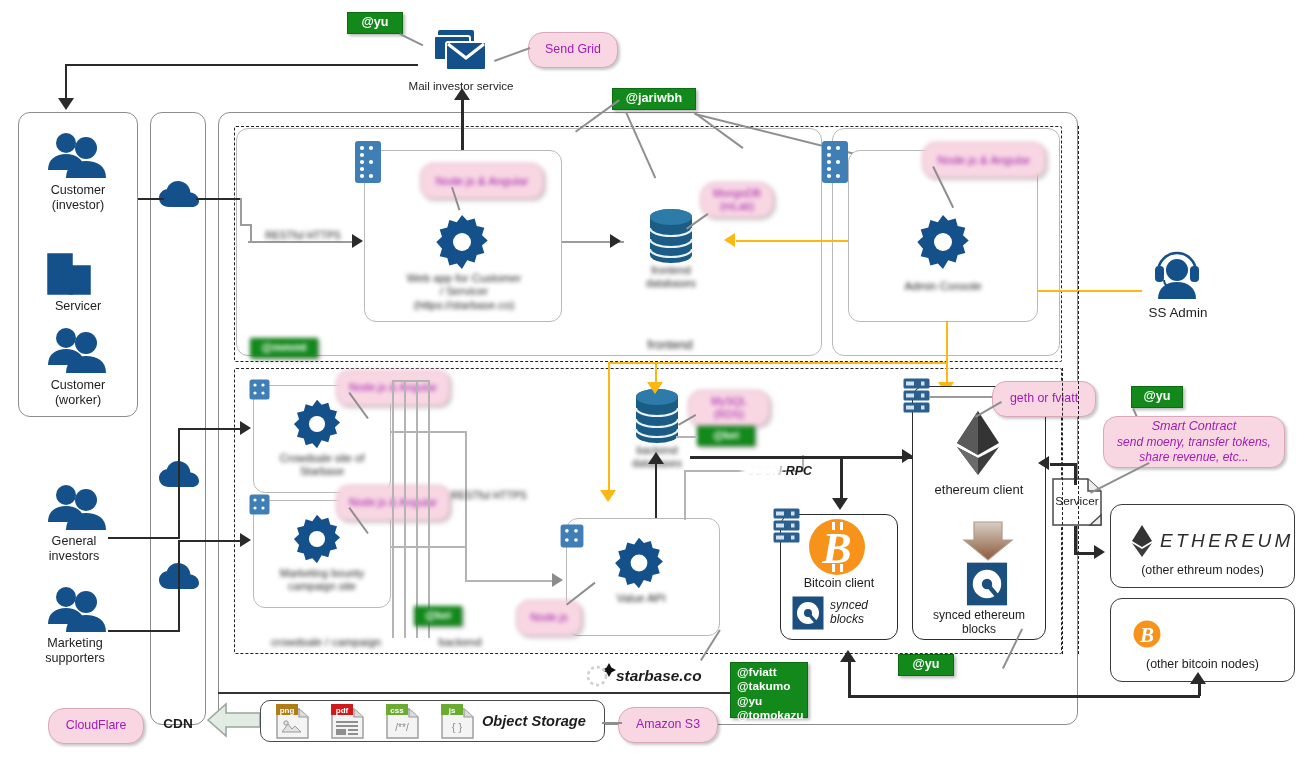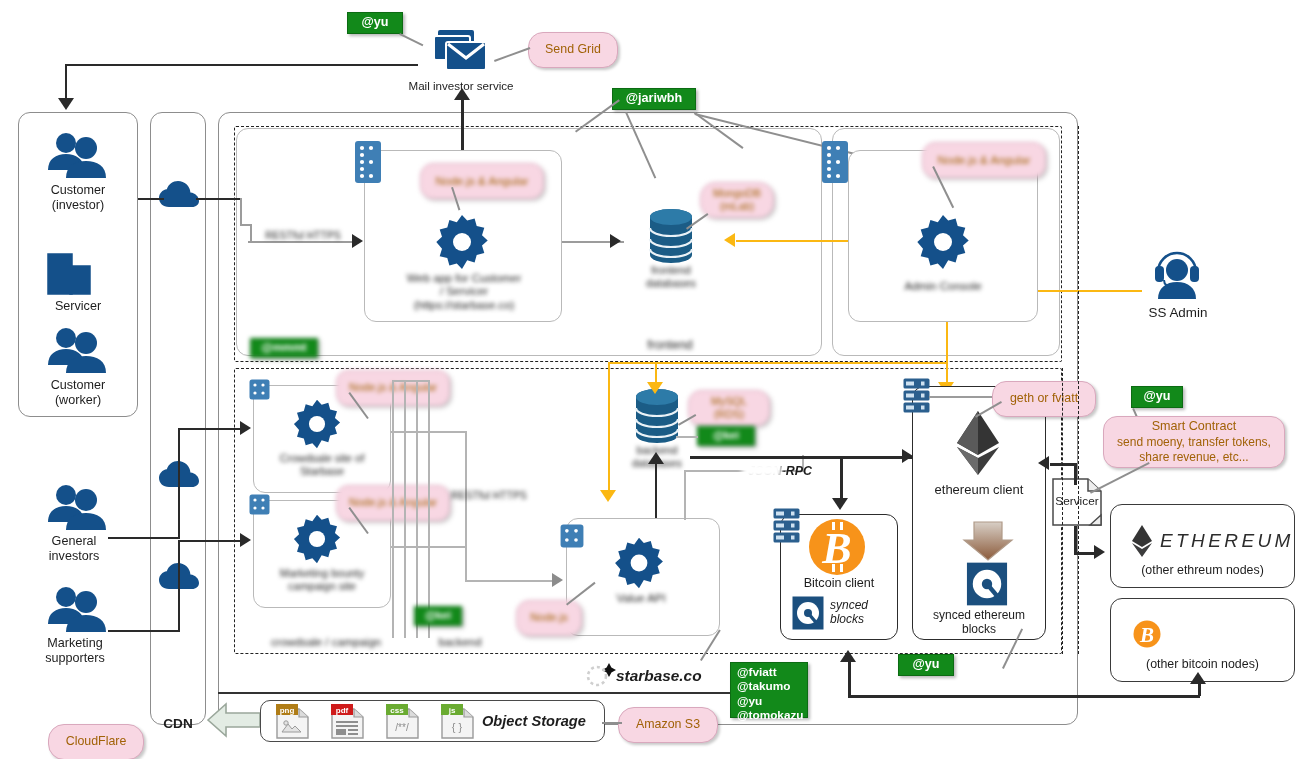--- a/index.html
+++ b/index.html
@@ -48,21 +48,21 @@
   .lbl.b{font-weight:bold;}
   .lbl.left{text-align:left;font-style:italic;}
   .blur2{filter:blur(2.1px);}
 
   
   .pink{
     position:absolute;
     background:#f8d7e3;
     border:1.3px solid #d9a8bd;
     border-radius:22px;
-    color:#a16207;
+    color:#a21caf;
     text-align:center;
     display:flex;
     align-items:center;
     justify-content:center;
     line-height:1.25;
     box-shadow:2px 2px 3px rgba(0,0,0,.22);
     padding:17px 8px;
     white-space:pre-line;
   }
   
@@ -176,21 +176,21 @@
     <svg class="ic" width="68" height="52" viewBox="0 0 68 52">
       <circle class="navy" cx="22" cy="13" r="10"></circle>
       <path class="navy" d="M4 40c0-11 8-16 18-16s18 5 18 16z"></path>
       <circle class="navy" cx="42" cy="18" r="11"></circle>
       <path class="navy" d="M22 48c0-12 9-17 20-17s20 5 20 17z"></path>
     </svg>
   </div>
   <div class="lbl" style="left:10px;top:636px;width:130px;font-size:12.6px;">Marketing
 supporters</div>
 
-  <div class="pink" style="left:48px;top:724px;width:96px;height:28px;font-size:12.4px;border-radius:16px;">CloudFlare</div>
+  <div class="pink" style="left:48px;top:708px;width:96px;height:28px;font-size:12.4px;border-radius:16px;">CloudFlare</div>
   <div class="lbl b" style="left:152px;top:716px;width:52px;font-size:13.6px;">CDN</div>
 
   <div class="abs" style="left:158px;top:180px;">
     <svg class="ic" width="42" height="30" viewBox="0 0 42 30">
       <path class="navy" d="M11 27c-6 0-10-4-10-9 0-4.6 3.4-8.2 7.8-8.8C10.4 4.3 14.8 1 20 1c6.6 0 12 5 12.4 11.4C37.4 13 41 16.6 41 21c0 3.6-3 6-7 6z"></path>
     </svg>
   </div>
   <div class="abs" style="left:158px;top:460px;">
     <svg class="ic" width="42" height="30" viewBox="0 0 42 30">
       <path class="navy" d="M11 27c-6 0-10-4-10-9 0-4.6 3.4-8.2 7.8-8.8C10.4 4.3 14.8 1 20 1c6.6 0 12 5 12.4 11.4C37.4 13 41 16.6 41 21c0 3.6-3 6-7 6z"></path>
@@ -567,21 +567,21 @@
   <div class="vl thick" style="left:1074px;top:463px;height:22px;"></div>
   <div class="hl thick" style="left:1050px;top:463px;width:26px;"></div>
   <div class="ar l" style="left:1038px;top:456px;"></div>
 
   <div class="vl thick" style="left:1074px;top:526px;height:26px;"></div>
   <div class="hl thick" style="left:1074px;top:552px;width:24px;"></div>
   <div class="ar r" style="left:1094px;top:545px;"></div>
 
   <div class="green" style="left:1131px;top:386px;width:52px;height:22px;font-size:12.6px;">@yu</div>
   <div class="leader" style="left:1134px;top:408px;width:14px;transform:rotate(66deg);"></div>
-  <div class="pink" style="left:1103px;top:416px;width:182px;height:52px;border-radius:14px;flex-direction:column;">
+  <div class="pink" style="left:1103px;top:416px;width:182px;height:52px;border-radius:14px;flex-direction:column;font-style:italic;">
     <div class="b" style="font-size:12.6px;">Smart Contract</div>
     <div style="font-size:12px;white-space:pre-line;">send moeny, transfer tokens,
 share revenue, etc...</div>
   </div>
   <div class="leader" style="left:1090px;top:492px;width:66px;transform:rotate(-27deg);"></div>
 
   <div class="rbox" style="left:1110px;top:504px;width:185px;height:84px;border-color:#3a3a3a;border-width:1.6px;"></div>
   <div class="abs" style="left:1131px;top:524px;">
     <svg class="ic" width="22" height="34" viewBox="0 0 22 34">
       <path d="M11 1 L21 17 L11 23 L1 17 Z" fill="#343434"></path>

